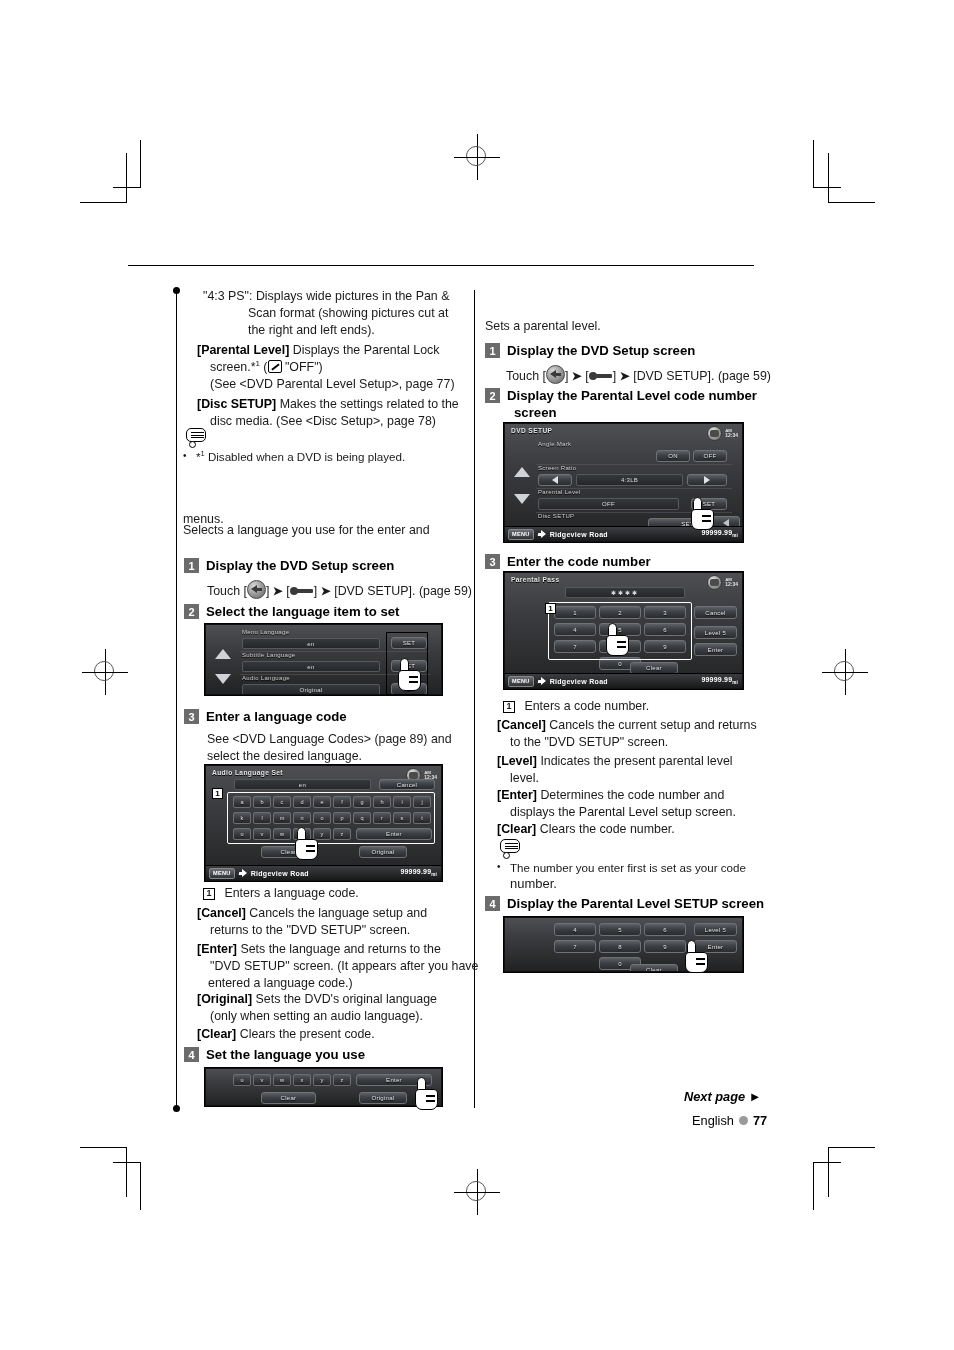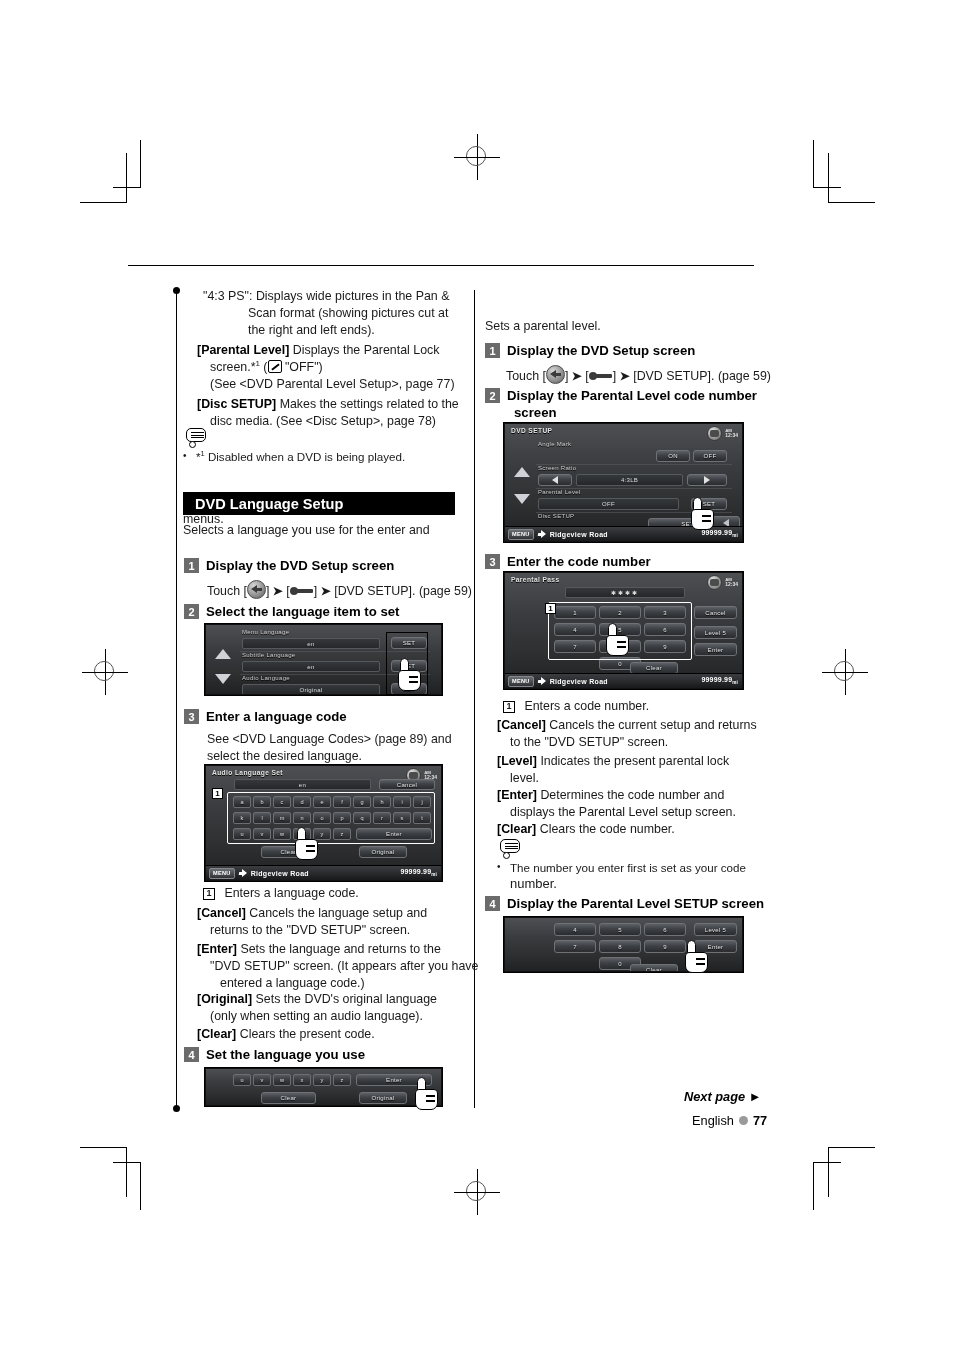--- a/index.html
+++ b/index.html
@@ -291,21 +291,20 @@
           <i></i>
         </div>
       </div>
     <div class="b2"></div>
   </div>
   <div class="t" style="left:183px;top:449px;font-size:10px;">•</div>
   <div class="t" style="left:196px;top:449px;width:280px;font-size:11.6px;">
     <span>*</span><sup style="font-size:7.5px;">1</sup><span> Disabled when a DVD is being played.</span>
   </div>
 
-  <div class="sec-head" style="left:183px;top:492px;width:272px;height:23px;">DVD Language Setup</div>
 
   <div class="t" style="left:183px;top:522px;width:290px;">Selects a language you use for the enter and</div>
   <div class="t" style="left:183px;top:511px;width:242px;">menus.</div>
 
   <div class="step" style="left:184px;top:558px;">
     <span class="step-num">1</span>
     <span class="step-txt">Display the DVD Setup screen</span>
   </div>
   <div class="t" style="left:207px;top:580px;width:280px;">
     <span>Touch [</span><span class="ic-menu"></span><span>] </span><span class="arrowR">➤</span><span> [</span><span class="ic-wrench"></span><span>] </span><span class="arrowR">➤</span>
@@ -422,21 +421,21 @@
     <b>[Cancel]</b>
     <span>Cancels the language setup and</span>
   </div>
   <div class="t" style="left:210px;top:922px;width:280px;">returns to the "DVD SETUP" screen.</div>
 
   <div class="t" style="left:197px;top:941px;width:280px;">
     <b>[Enter]</b>
     <span>Sets the language and returns to the</span>
   </div>
   <div class="t" style="left:210px;top:958px;width:290px;">"DVD SETUP" screen. (It appears after you have</div>
-  <div class="t" style="left:220px;top:975px;width:280px;">entered a language code.)</div>
+  <div class="t" style="left:208px;top:975px;width:280px;">entered a language code.)</div>
 
   <div class="t" style="left:197px;top:991px;width:280px;">
     <b>[Original]</b>
     <span>Sets the DVD's original language</span>
   </div>
   <div class="t" style="left:210px;top:1008px;width:280px;">(only when setting an audio language).</div>
 
   <div class="t" style="left:197px;top:1026px;width:280px;">
     <b>[Clear]</b>
     <span>Clears the present code.</span>
@@ -593,21 +592,21 @@
   </div>
 
   <div class="t" style="left:497px;top:717px;width:290px;">
     <b>[Cancel]</b>
     <span>Cancels the current setup and returns</span>
   </div>
   <div class="t" style="left:510px;top:734px;width:280px;">to the "DVD SETUP" screen.</div>
 
   <div class="t" style="left:497px;top:753px;width:290px;">
     <b>[Level]</b>
-    <span>Indicates the present parental lock</span>
+    <span>Indicates the present parental level</span>
   </div>
   <div class="t" style="left:510px;top:770px;width:280px;">level.</div>
 
   <div class="t" style="left:497px;top:787px;width:290px;">
     <b>[Enter]</b>
     <span>Determines the code number and</span>
   </div>
   <div class="t" style="left:510px;top:804px;width:280px;">displays the Parental Level setup screen.</div>
 
   <div class="t" style="left:497px;top:821px;width:290px;">

